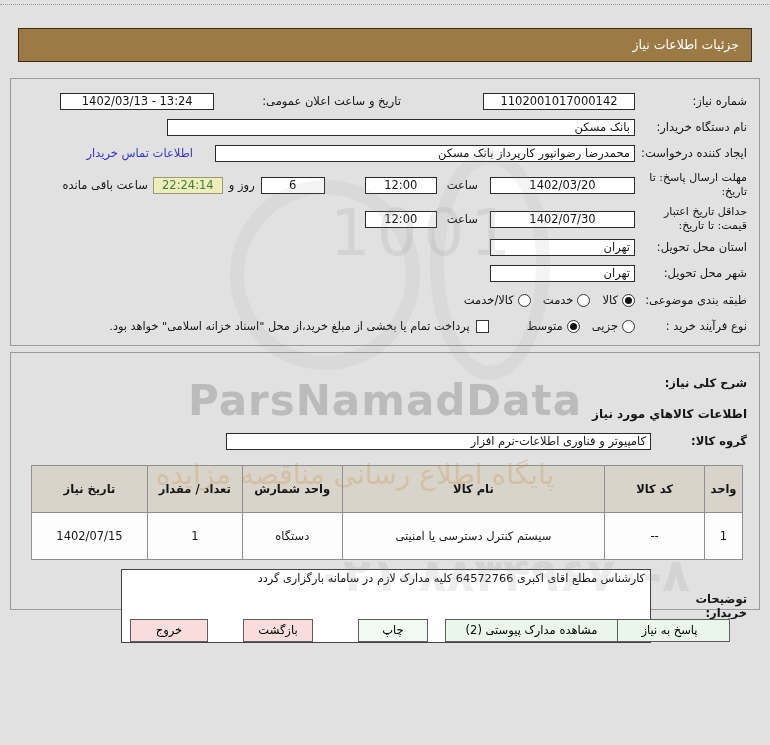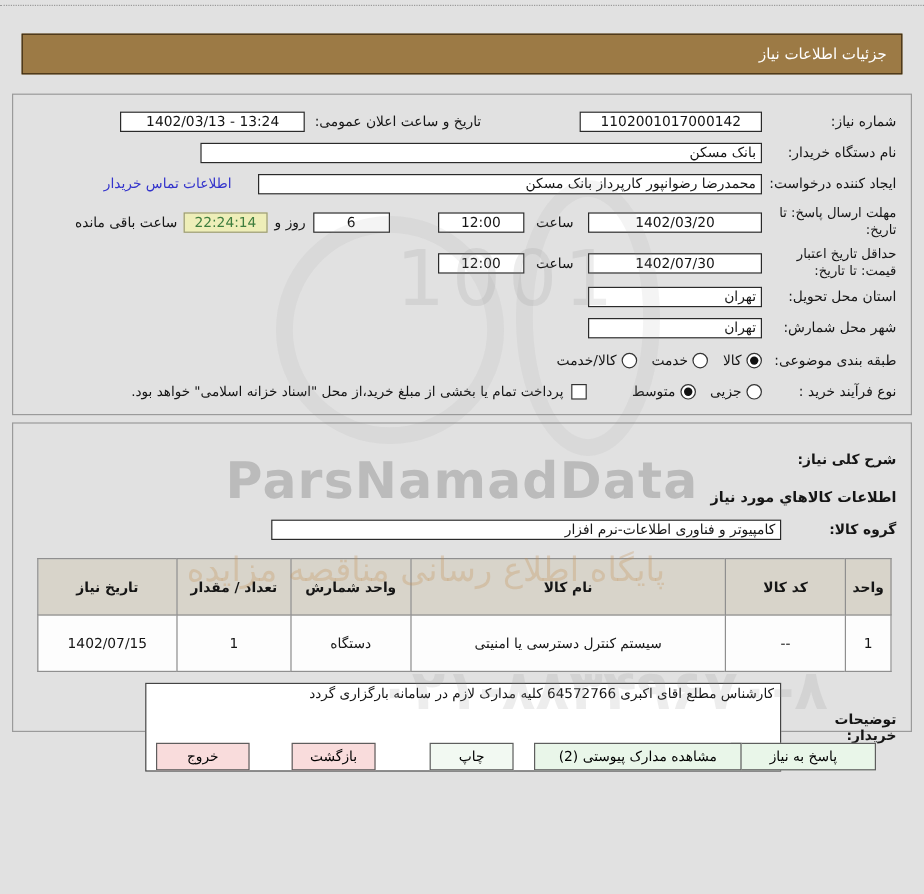--- a/index.html
+++ b/index.html
@@ -101,21 +101,21 @@
 
 <div class="dotted-top"></div>
 
 <div class="titlebar">جزئیات اطلاعات نیاز</div>
 
 <div class="panel panel1">
 
   <div class="row r1">
     <div class="lbl">شماره نیاز:</div>
     <div class="box ltr" style="width:152px; margin-left:14px;">1102001017000142</div>
-    <div style="margin-right:68px; font-size:11.5px; white-space:nowrap;">تاریخ و ساعت اعلان عمومی:</div>
+    <div style="margin-right:68px; font-size:11.5px; white-space:nowrap;margin-left:40px;">تاریخ و ساعت اعلان عمومی:</div>
     <div class="box ltr" style="width:154px; margin-right:8px;">1402/03/13 - 13:24</div>
   </div>
 
   <div class="row r2">
     <div class="lbl">نام دستگاه خریدار:</div>
     <div class="box valr" style="width:468px;">بانک مسکن</div>
   </div>
 
   <div class="row r3">
     <div class="lbl">ایجاد کننده درخواست:</div>
@@ -140,21 +140,21 @@
     <div style="margin-right:12px; font-size:11.5px;">ساعت</div>
     <div class="box ltr" style="width:72px; margin-right:10px;">12:00</div>
   </div>
 
   <div class="row r6">
     <div class="lbl">استان محل تحویل:</div>
     <div class="box valr" style="width:145px;">تهران</div>
   </div>
 
   <div class="row r7">
-    <div class="lbl">شهر محل شمارش:</div>
+    <div class="lbl">شهر محل تحویل:</div>
     <div class="box valr" style="width:145px;">تهران</div>
   </div>
 
   <div class="row r8">
     <div class="lbl">طبقه بندی موضوعی:</div>
     <span class="radio checked"></span>
     <span class="optlbl">کالا</span>
     <span class="radio"></span>
     <span class="optlbl">خدمت</span>
     <span class="radio"></span>

